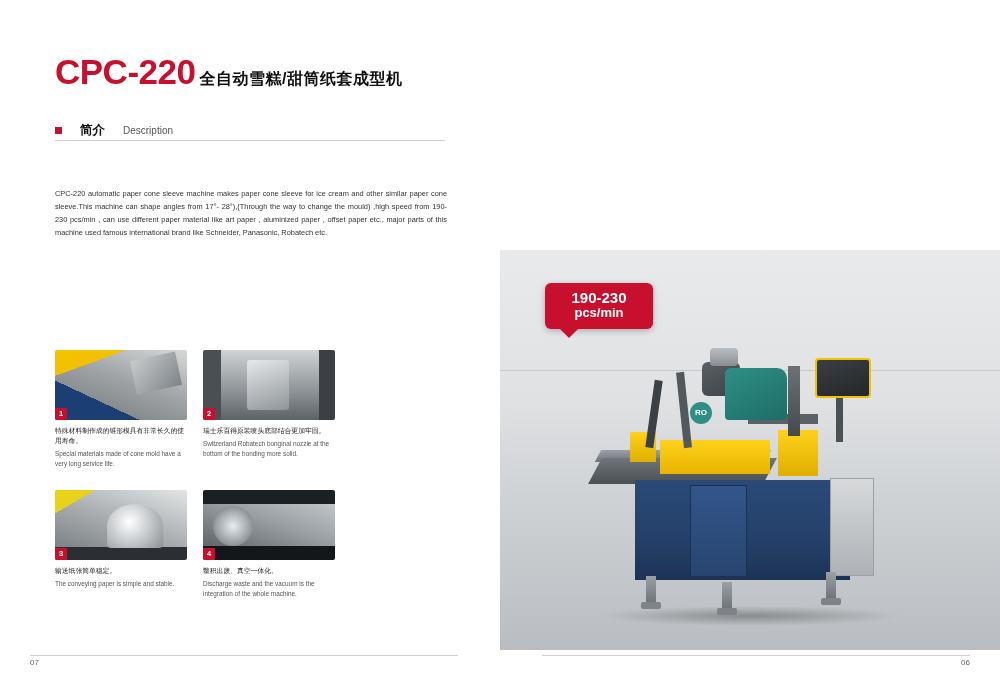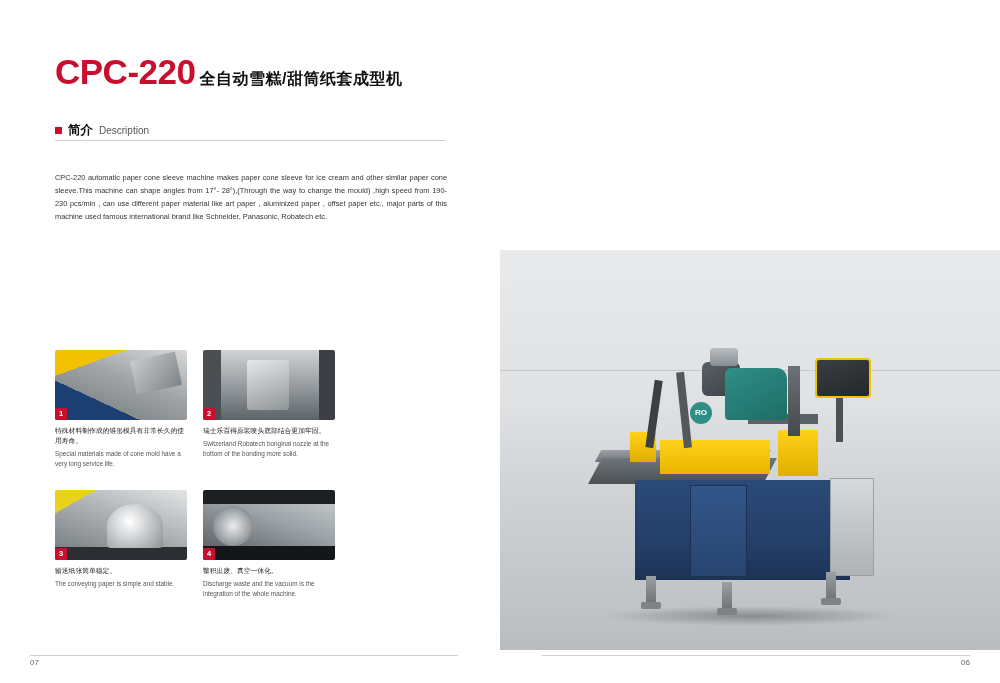--- a/index.html
+++ b/index.html
@@ -21,32 +21,32 @@
     font-size:35px;font-weight:bold;color:#c8102e;letter-spacing:-0.5px;
     display:inline-block;vertical-align:baseline;
   }
   .model-cn{
     font-size:16px;font-weight:bold;color:#111;display:inline-block;
     vertical-align:baseline;margin-left:4px;letter-spacing:0.5px;
   }
   .subtitle{
     font-size:9.5px;color:#333;letter-spacing:0.3px;margin-top:2px;
   }
-  .sec-head{position:absolute;left:55px;top:122px;display:flex;align-items:center;gap:6px;}
+  .sec-head{position:absolute;left:55px;top:122px;display:flex;align-items:center;gap:18px;}
   .sq{width:7px;height:7px;background:#c8102e;display:inline-block;}
   .sec-cn{font-size:12.5px;font-weight:bold;color:#111;}
   .sec-en{font-size:10px;color:#555;}
   .rule{position:absolute;left:55px;top:140px;width:390px;height:1px;background:#cfcfcf;}
 
   .para{
     position:absolute;left:55px;width:392px;
     font-size:7.4px;line-height:1.75;color:#333;text-align:justify;
   }
   .para.cn{top:148px;}
-  .para.en{top:172px;}
+  .para.en{top:188px;}
 
   
   .photos{position:absolute;left:55px;top:350px;width:280px;}
   .cell{position:absolute;width:132px;}
   .cell .ph{width:132px;height:70px;border-radius:2px;position:relative;overflow:hidden;}
   .num{
     position:absolute;left:0;bottom:0;width:12px;height:12px;background:#c8102e;
     color:#fff;font-size:7.5px;line-height:12px;text-align:center;font-weight:bold;
   }
   .cap-cn{font-size:6.8px;line-height:1.5;color:#222;margin-top:6px;}
@@ -256,14 +256,18 @@
       </div>
       <div class="leg l1"></div>
       <div class="leg l2"></div>
       <div class="leg l3"></div>
       <div class="foot f1"></div>
       <div class="foot f2"></div>
       <div class="foot f3"></div>
     </div>
   </div>
 
+  <div class="badge">
+    <div class="b1">190-230</div>
+    <div class="b2">pcs/min</div>
+  </div>
 
 </div>
 
 </body></html>

